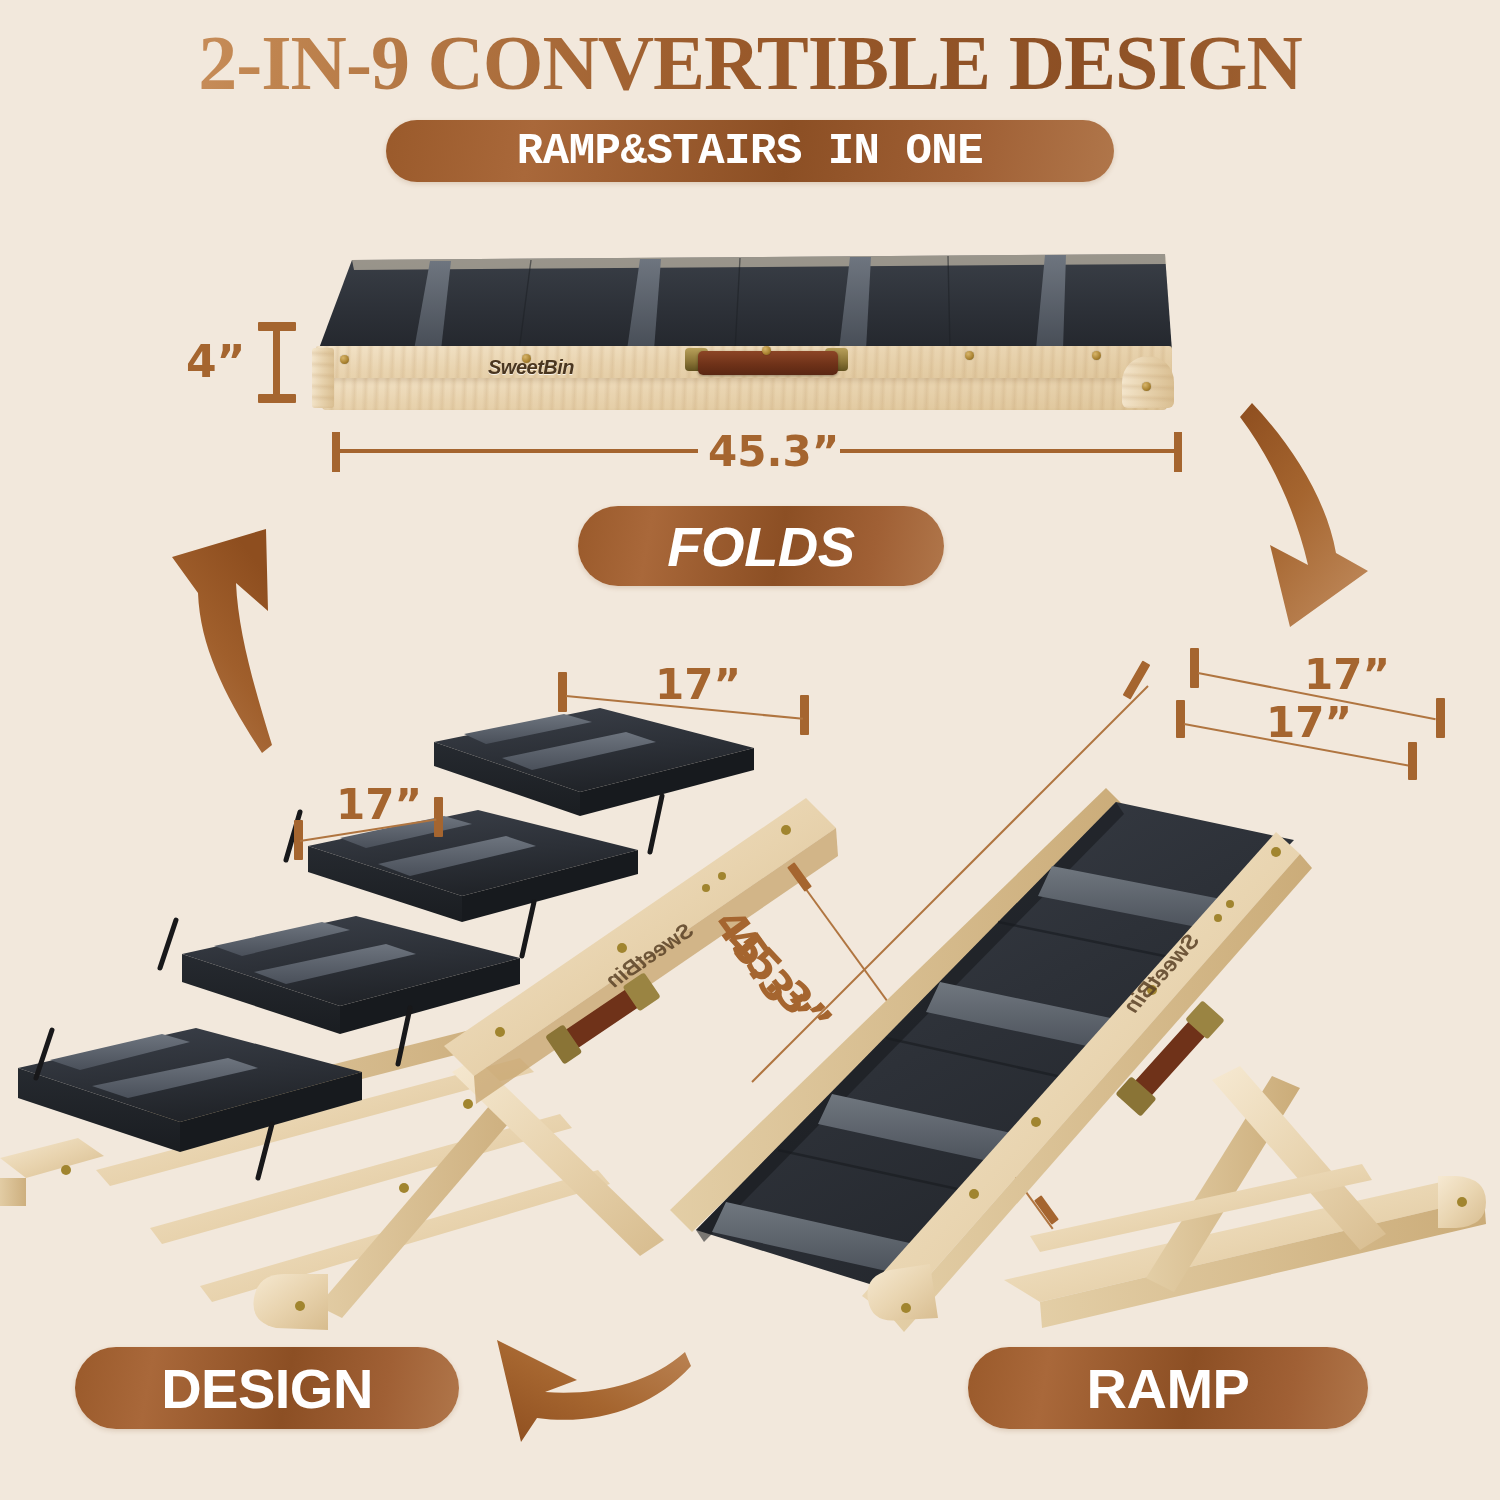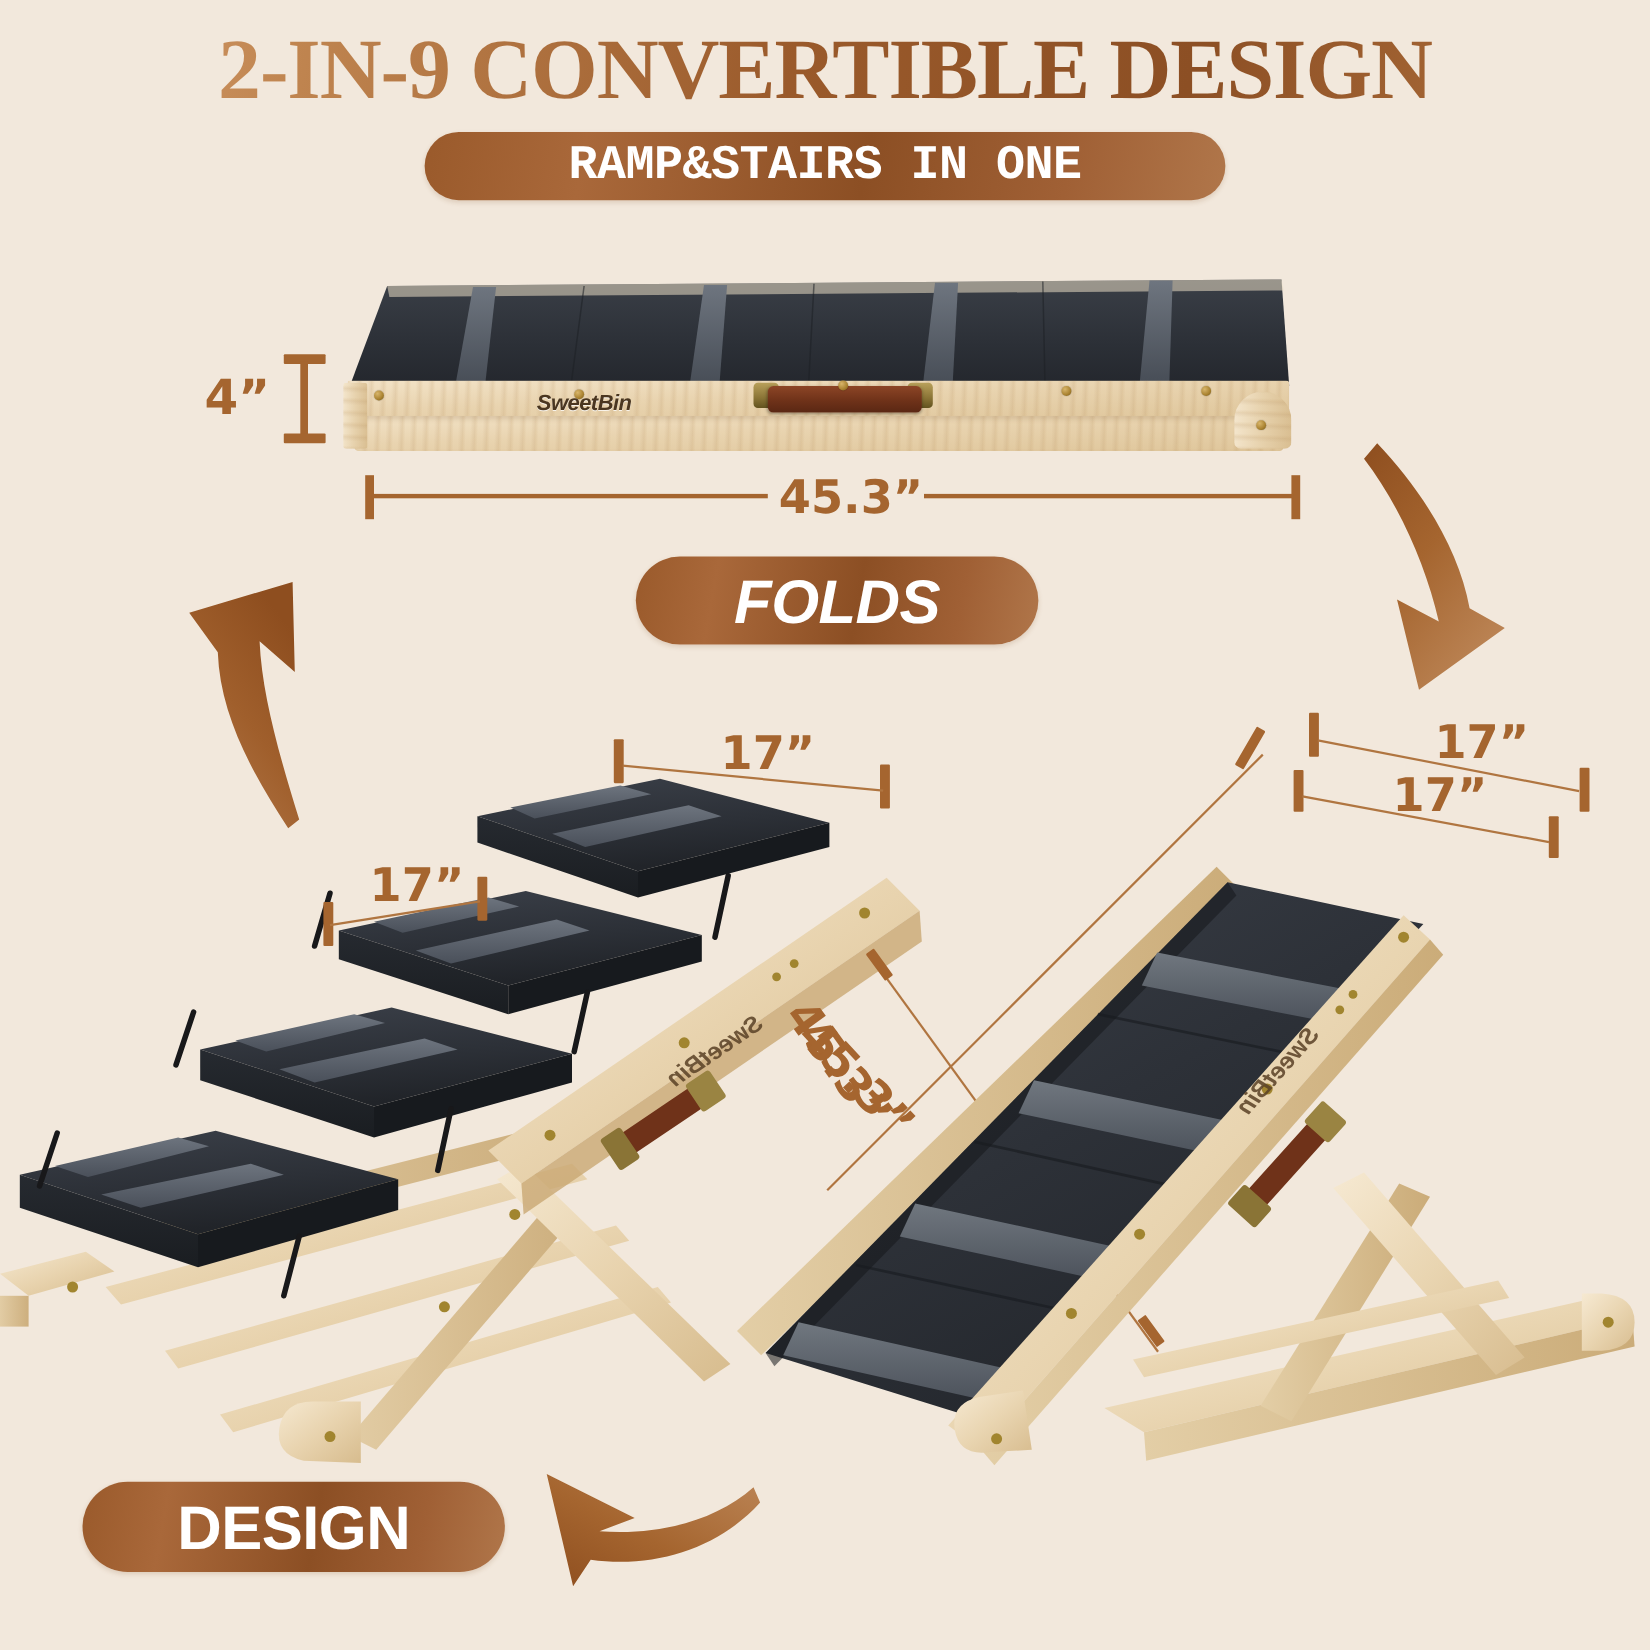--- a/index.html
+++ b/index.html
@@ -438,14 +438,17 @@
 
   <div class="tick" style="left:1132px; top:660px; width:9px; height:40px; transform:rotate(30deg);"></div>
 
   <div class="dim-label" style="left:752px; top:916px; font-size:42px; transform:rotate(47deg); transform-origin:left top;">45.3”</div>
   <div class="thin-line" style="left:1148px; top:685px; width:560px; height:2px; transform:rotate(135deg);"></div>
 
   <div class="pill pill-steps">
     <span>DESIGN</span>
   </div>
 
+  <div class="pill pill-ramp">
+    <span>RAMP</span>
+  </div>
 
 </div>
 
 </body></html>

